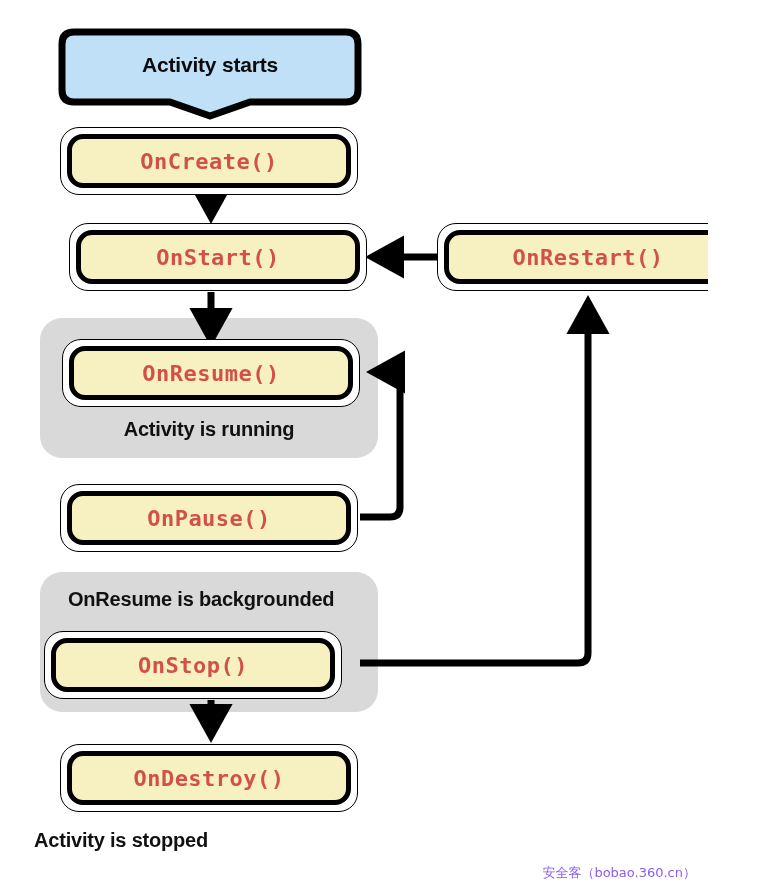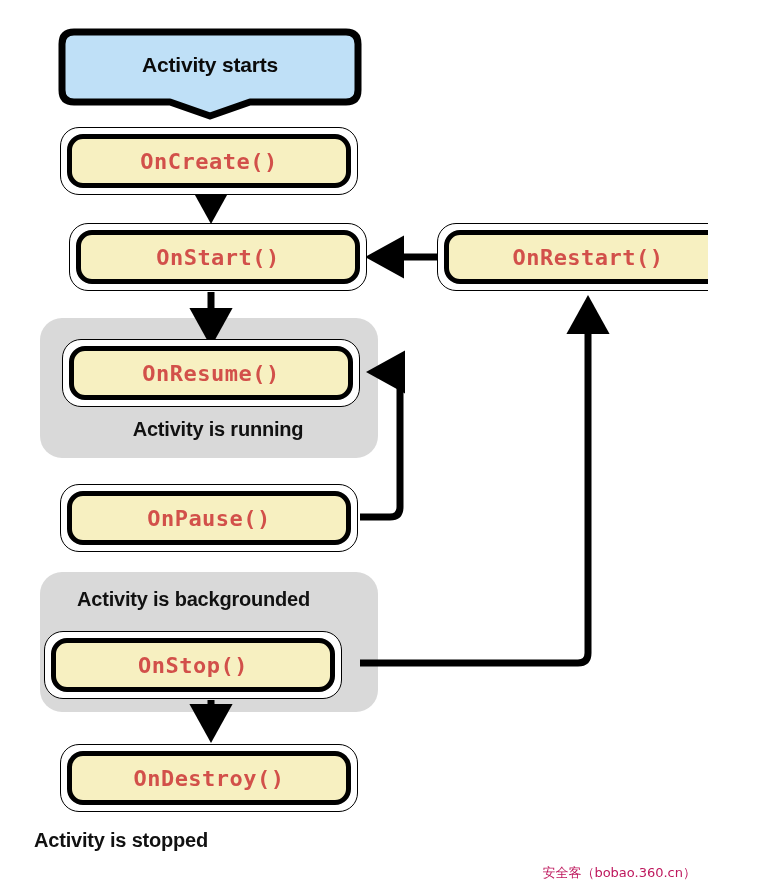--- a/index.html
+++ b/index.html
@@ -28,21 +28,20 @@
     box-sizing: border-box;
   }
   .state-panel-label {
     position: absolute;
     font-family: "Liberation Sans", sans-serif;
     font-weight: bold;
     font-size: 20px;
     color: #111111;
     letter-spacing: -0.2px;
     white-space: nowrap;
-    padding-left: 9px;
   }
 
   
   .callout {
     position: absolute;
   }
   .callout-label {
     position: absolute;
     font-family: "Liberation Sans", sans-serif;
     font-weight: bold;
@@ -102,21 +101,21 @@
     color: #111111;
     letter-spacing: -0.2px;
     white-space: nowrap;
   }
 
   
   .watermark {
     position: absolute;
     font-family: "DejaVu Sans", sans-serif;
     font-size: 13px;
-    color: #be185d;
+    color: #8b5cf6;
     white-space: nowrap;
   }
 </style>
 </head>
 <body>
 
 <div id="diagram">
 
   <div class="state-panel" style="left:40px; top:318px; width:338px; height:140px;"></div>
 
@@ -195,19 +194,19 @@
   </div>
 
   <div class="node" style="left:60px; top:744px; width:298px; height:68px;">
     <div class="node-inner">
       <span class="node-label">OnDestroy()</span>
     </div>
   </div>
 
   <div class="state-panel-label" style="left:40px; top:418px; width:338px; text-align:center;">Activity is running</div>
 
-  <div class="state-panel-label" style="left:68px; top:588px;">Activity is backgrounded</div>
+  <div class="state-panel-label" style="left:68px; top:588px;">OnResume is backgrounded</div>
 
   <div class="caption" style="left:34px; top:829px; width:338px; ">Activity is stopped</div>
 
   <div class="watermark" style="right:12px; bottom:10px;">安全客（bobao.360.cn）</div>
 
 </div>
 
 </body></html>

